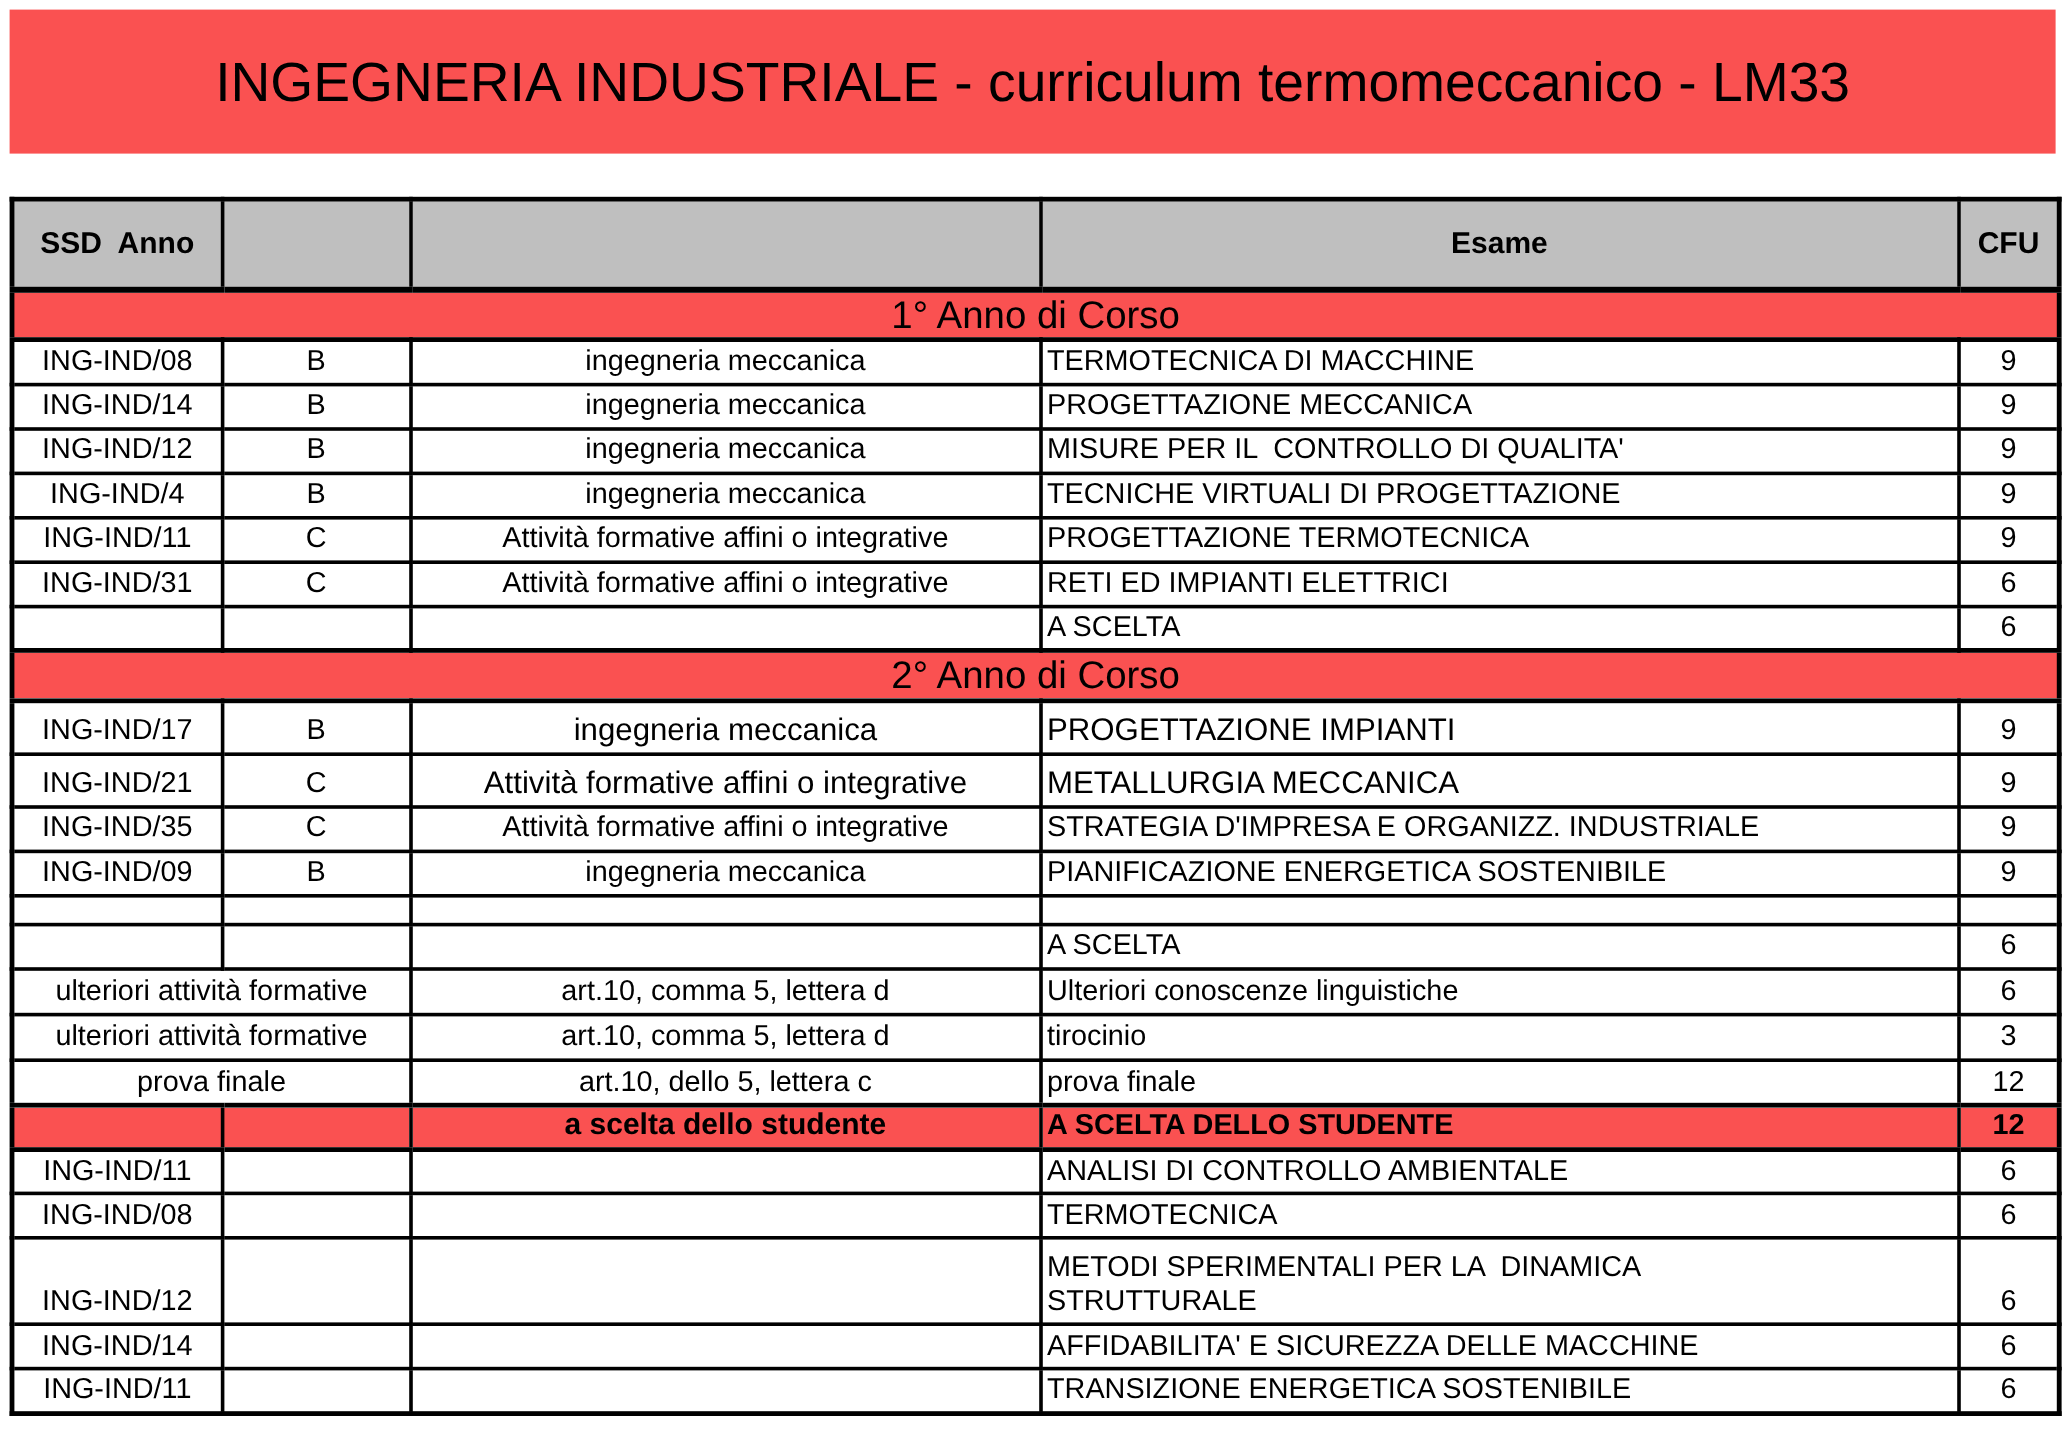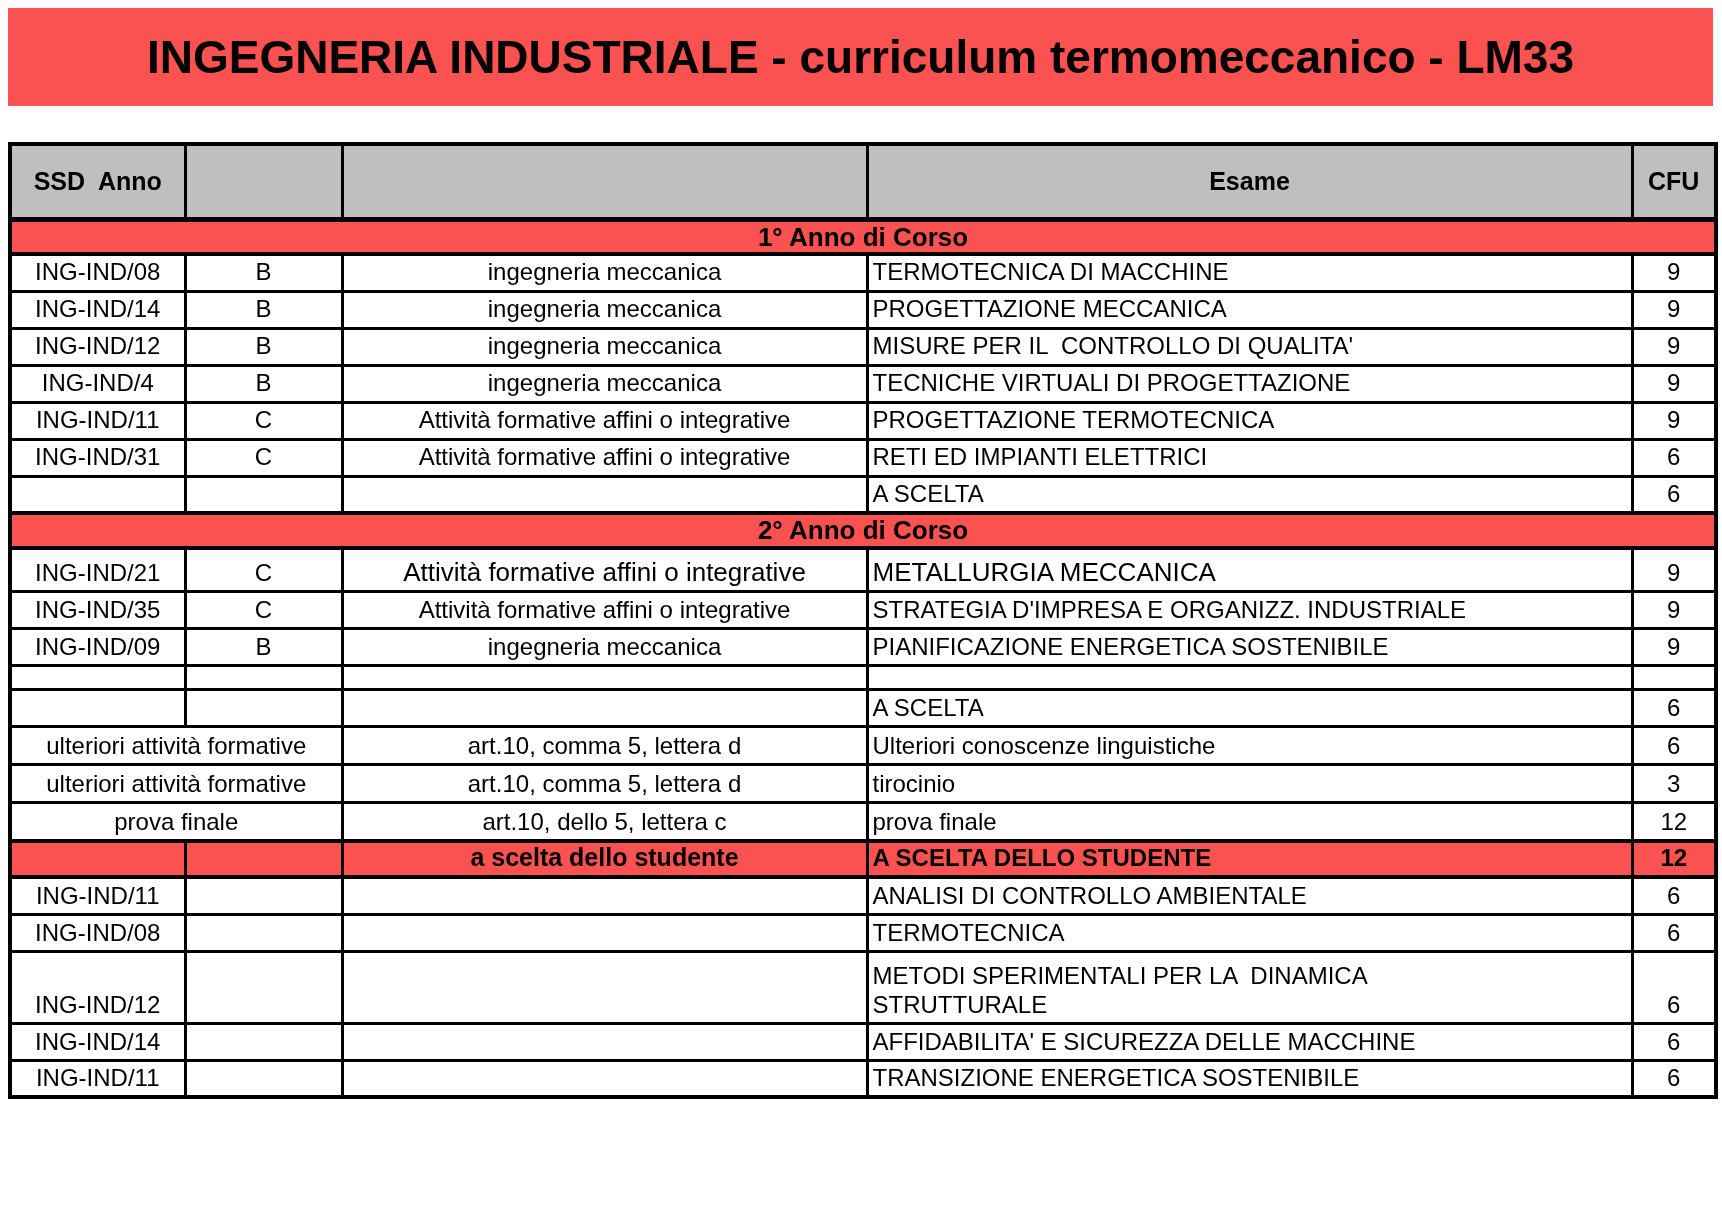--- a/index.html
+++ b/index.html
@@ -9,24 +9,24 @@
   }
   html,body{margin:0;padding:0;background:#ffffff;}
   body{
     width:1722px;height:1207px;
     font-family:"Liberation Sans","DejaVu Sans",sans-serif;
     color:#000;
     overflow:hidden;
   }
   .page{padding:8px 0 0 8px;}
   .title-bar{
-    width:1705px;height:98px;
+    width:1705px;height:120px;
     background:var(--red);
     display:flex;align-items:center;justify-content:center;
-    font-weight:bold;font-size:46px;
+    font-weight:normal;font-size:46px;
     box-sizing:border-box;
     white-space:pre;
   }
   table.curriculum{
     border-collapse:collapse;
     table-layout:fixed;
     width:1706px;
     margin-top:36px;
     border:4px solid var(--border);
   }
@@ -49,22 +49,22 @@
   }
   td{
     font-size:24px;
     vertical-align:bottom;
     line-height:1.18;
   }
   .c-ssd,.c-sigla,.c-tip,.c-cfu{text-align:center;}
   .c-esame{text-align:left;}
   .row-section td{
     background:var(--red);
-    font-weight:bold;
-    font-size:26px;
+    font-weight:normal;
+    font-size:32px;
     text-align:center;
     vertical-align:middle;
     padding-bottom:0;
     height:32px;
     border-top:4px solid var(--border);
     border-bottom:4px solid var(--border);
   }
   .row-course{height:37px;}
   .row-merged{height:38px;}
   .row-large{height:44px;}
@@ -154,20 +154,27 @@
           <td class="c-ssd"></td>
           <td class="c-sigla"></td>
           <td class="c-tip"></td>
           <td class="c-esame">A SCELTA</td>
           <td class="c-cfu">6</td>
         </tr>
         <tr class="row-section">
           <td class="section-cell" colspan="5">2° Anno di Corso</td>
         </tr>
         <tr class="row-course row-large">
+          <td class="c-ssd">ING-IND/17</td>
+          <td class="c-sigla">B</td>
+          <td class="c-tip">ingegneria meccanica</td>
+          <td class="c-esame">PROGETTAZIONE IMPIANTI</td>
+          <td class="c-cfu">9</td>
+        </tr>
+        <tr class="row-course row-large">
           <td class="c-ssd">ING-IND/21</td>
           <td class="c-sigla">C</td>
           <td class="c-tip">Attività formative affini o integrative</td>
           <td class="c-esame">METALLURGIA MECCANICA</td>
           <td class="c-cfu">9</td>
         </tr>
         <tr class="row-course">
           <td class="c-ssd">ING-IND/35</td>
           <td class="c-sigla">C</td>
           <td class="c-tip">Attività formative affini o integrative</td>

